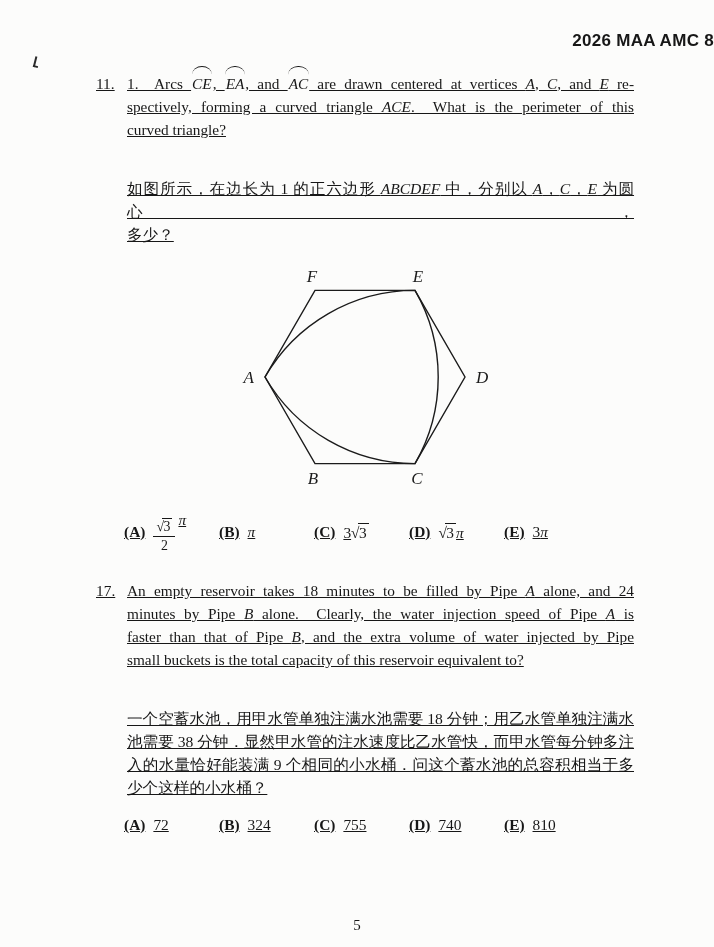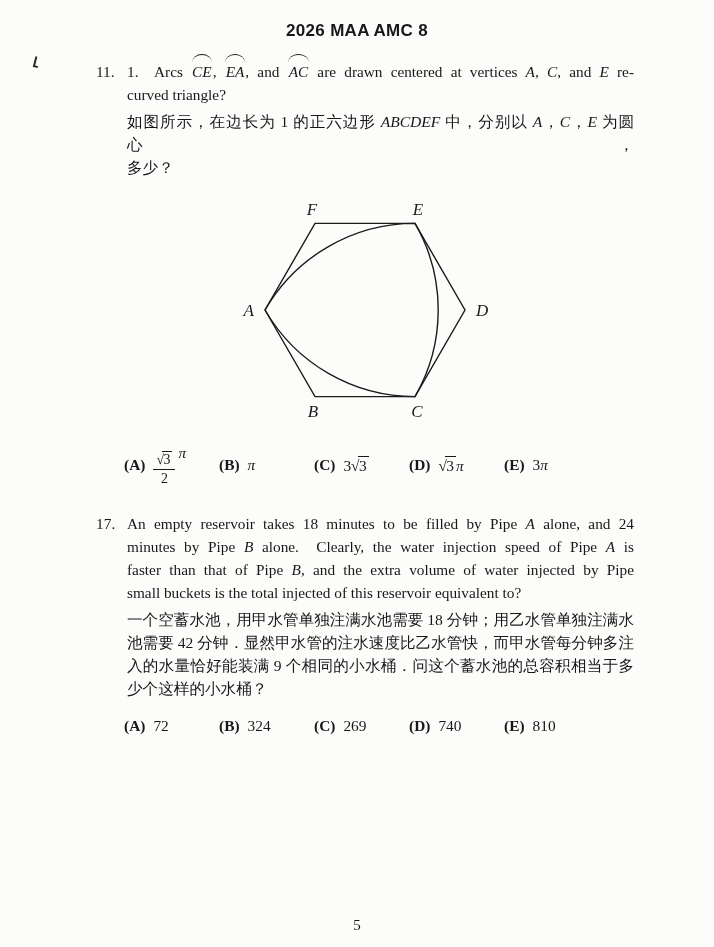--- a/index.html
+++ b/index.html
@@ -1,37 +1,37 @@
 <!DOCTYPE html>
 <html><head>
 <meta charset="utf-8">
 <style>
   html,body{margin:0;padding:0;background:#e8e8e8;}
   .page{
     position:relative;width:714px;height:947px;margin:0 auto;
     background:#fcfcfb;color:#171717;overflow:hidden;
     font-family:"Liberation Serif","DejaVu Serif",serif;
   }
-  .header{padding-top:21px;text-align:center;}
+  .header{padding-top:31px;text-align:right;}
   .exam-title{
     font-family:"Liberation Sans","DejaVu Sans",sans-serif;
     font-weight:700;font-size:17px;letter-spacing:.3px;
   }
   .pen-mark{position:absolute;left:34px;top:57px;width:6px;height:11px;
     border-left:2.5px solid #2a2a2a;transform:rotate(14deg);}
   .pen-mark::after{content:"";position:absolute;left:-2px;bottom:0;width:5px;height:2.5px;background:#2a2a2a;}
 
-  .content{position:absolute;left:96px;top:60px;width:538px;}
+  .content{position:absolute;left:96px;top:72px;width:538px;text-decoration:underline;}
   .problem{display:flex;}
   .prob-num{width:31px;flex:0 0 31px;font-size:15.4px;line-height:23px;}
   .prob-body{width:507px;flex:1;}
 
   .line{font-size:15.3px;line-height:23px;text-align:justify;text-align-last:justify;}
   .line.lastline{text-align-last:left;}
-  .cn{margin-top:4px;}
+  .cn{margin-top:36px;}
   .cn .line{font-size:15.6px;}
 
   
   .arcover{position:relative;display:inline-block;font-style:italic;padding:0 1px;}
   .arcover::before{content:"";position:absolute;left:3%;right:3%;top:-0.40em;height:.5em;
     border-top:1.4px solid currentColor;border-radius:50% 50% 0 0 / 100% 100% 0 0;}
 
   
   .sqrt{white-space:nowrap;display:inline-block;}
   .sqrt .radicand{display:inline-block;border-top:1.4px solid currentColor;
@@ -67,20 +67,21 @@
     <span class="exam-title">2026 MAA AMC 8</span>
   </div>
 
   <div class="content">
 
     <section class="problem">
       <div class="prob-num">11.</div>
       <div class="prob-body">
         <div class="textblock en">
             <div class="line">1.&nbsp; Arcs <span class="arcover">CE</span>, <span class="arcover">EA</span>, and <span class="arcover">AC</span> are drawn centered at vertices <span style="font-style: italic;">A</span>, <span style="font-style: italic;">C</span>, and <span style="font-style: italic;">E</span> re-</div>
+            <div class="line">spectively, forming a curved triangle <span style="font-style: italic;">ACE</span>.&nbsp; What is the perimeter of this</div>
             <div class="line lastline">curved triangle?</div>
           </div>
         <div class="textblock cn">
             <div class="line">如图所示，在边长为 1 的正六边形 <span style="font-style: italic;">ABCDEF</span> 中，分别以 <span style="font-style: italic;">A</span>，<span style="font-style: italic;">C</span>，<span style="font-style: italic;">E</span> 为圆心，</div>
             <div class="line lastline">多少？</div>
           </div>
 
         <div class="figure-wrap">
           <svg width="266" height="236" viewBox="-133 -118 266 236">
             <polygon points="-100,0 -50,86.6 50,86.6 100,0 50,-86.6 -50,-86.6" fill="none" stroke="#1b1b1b" stroke-width="1.4" stroke-linejoin="miter"></polygon>
@@ -124,41 +125,41 @@
       </div>
     </section>
 
     <section class="problem prob-12">
       <div class="prob-num">17.</div>
       <div class="prob-body">
         <div class="textblock en">
             <div class="line">An empty reservoir takes 18 minutes to be filled by Pipe <span style="font-style: italic;">A</span> alone, and 24</div>
             <div class="line">minutes by Pipe <span style="font-style: italic;">B</span> alone.&nbsp; Clearly, the water injection speed of Pipe <span style="font-style: italic;">A</span> is</div>
             <div class="line">faster than that of Pipe <span style="font-style: italic;">B</span>, and the extra volume of water injected by Pipe</div>
-            <div class="line lastline">small buckets is the total injected of this reservoir equivalent to?</div>
+            <div class="line lastline">small buckets is the total capacity of this reservoir equivalent to?</div>
           </div>
         <div class="textblock cn">
             <div class="line">一个空蓄水池，用甲水管单独注满水池需要 18 分钟；用乙水管单独注满水</div>
-            <div class="line">池需要 42 分钟．显然甲水管的注水速度比乙水管快，而甲水管每分钟多注</div>
+            <div class="line">池需要 38 分钟．显然甲水管的注水速度比乙水管快，而甲水管每分钟多注</div>
             <div class="line">入的水量恰好能装满 9 个相同的小水桶．问这个蓄水池的总容积相当于多</div>
             <div class="line lastline">少个这样的小水桶？</div>
           </div>
 
         <div class="choices">
           <div class="choice">
             <span class="choice-label">(A)</span>
             <span class="choice-value">72</span>
           </div>
           <div class="choice">
             <span class="choice-label">(B)</span>
             <span class="choice-value">324</span>
           </div>
           <div class="choice">
             <span class="choice-label">(C)</span>
-            <span class="choice-value">269</span>
+            <span class="choice-value">755</span>
           </div>
           <div class="choice">
             <span class="choice-label">(D)</span>
             <span class="choice-value">740</span>
           </div>
           <div class="choice">
             <span class="choice-label">(E)</span>
             <span class="choice-value">810</span>
           </div>
         </div>

